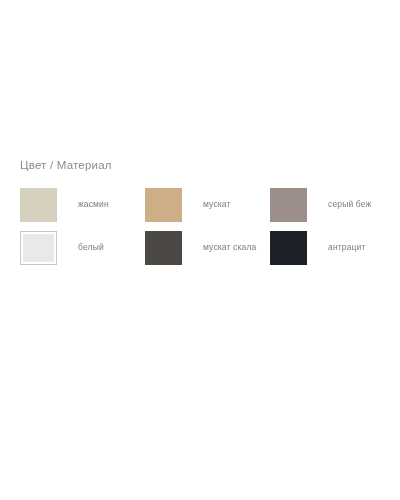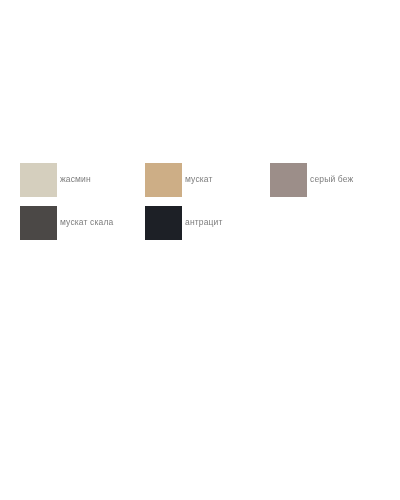--- a/index.html
+++ b/index.html
@@ -66,34 +66,35 @@
   .swatch-chip {
     width: 100%;
     height: 100%;
     display: block;
   }
 
   .swatch-label {
     font-size: 8.5px;
     color: #7d7d7d;
     line-height: 11px;
-    margin-left: 3px;
+    margin-left: 21px;
     white-space: nowrap;
     letter-spacing: 0.15px;
   }
 
   .swatch-item.is-empty {
     visibility: hidden;
   }
 </style>
 </head>
 <body>
 
 <div id="picker">
 
+  <div id="picker-title">Цвет / Материал</div>
 
   <div class="swatch-grid" id="swatch-grid">
       <div class="swatch-item">
         <div class="swatch-chip-wrap">
           <span class="swatch-chip" style="background: rgb(213, 207, 190);"></span>
         </div>
         <span class="swatch-label">жасмин</span>
       </div>
       <div class="swatch-item">
         <div class="swatch-chip-wrap">
@@ -101,20 +102,26 @@
         </div>
         <span class="swatch-label">мускат</span>
       </div>
       <div class="swatch-item">
         <div class="swatch-chip-wrap">
           <span class="swatch-chip" style="background: rgb(156, 142, 137);"></span>
         </div>
         <span class="swatch-label">серый беж</span>
       </div>
       <div class="swatch-item">
+        <div class="swatch-chip-wrap is-selected">
+          <span class="swatch-chip" style="background: rgb(232, 233, 233);"></span>
+        </div>
+        <span class="swatch-label">белый</span>
+      </div>
+      <div class="swatch-item">
         <div class="swatch-chip-wrap">
           <span class="swatch-chip" style="background: rgb(75, 72, 70);"></span>
         </div>
         <span class="swatch-label">мускат скала</span>
       </div>
       <div class="swatch-item">
         <div class="swatch-chip-wrap">
           <span class="swatch-chip" style="background: rgb(29, 32, 38);"></span>
         </div>
         <span class="swatch-label">антрацит</span>

